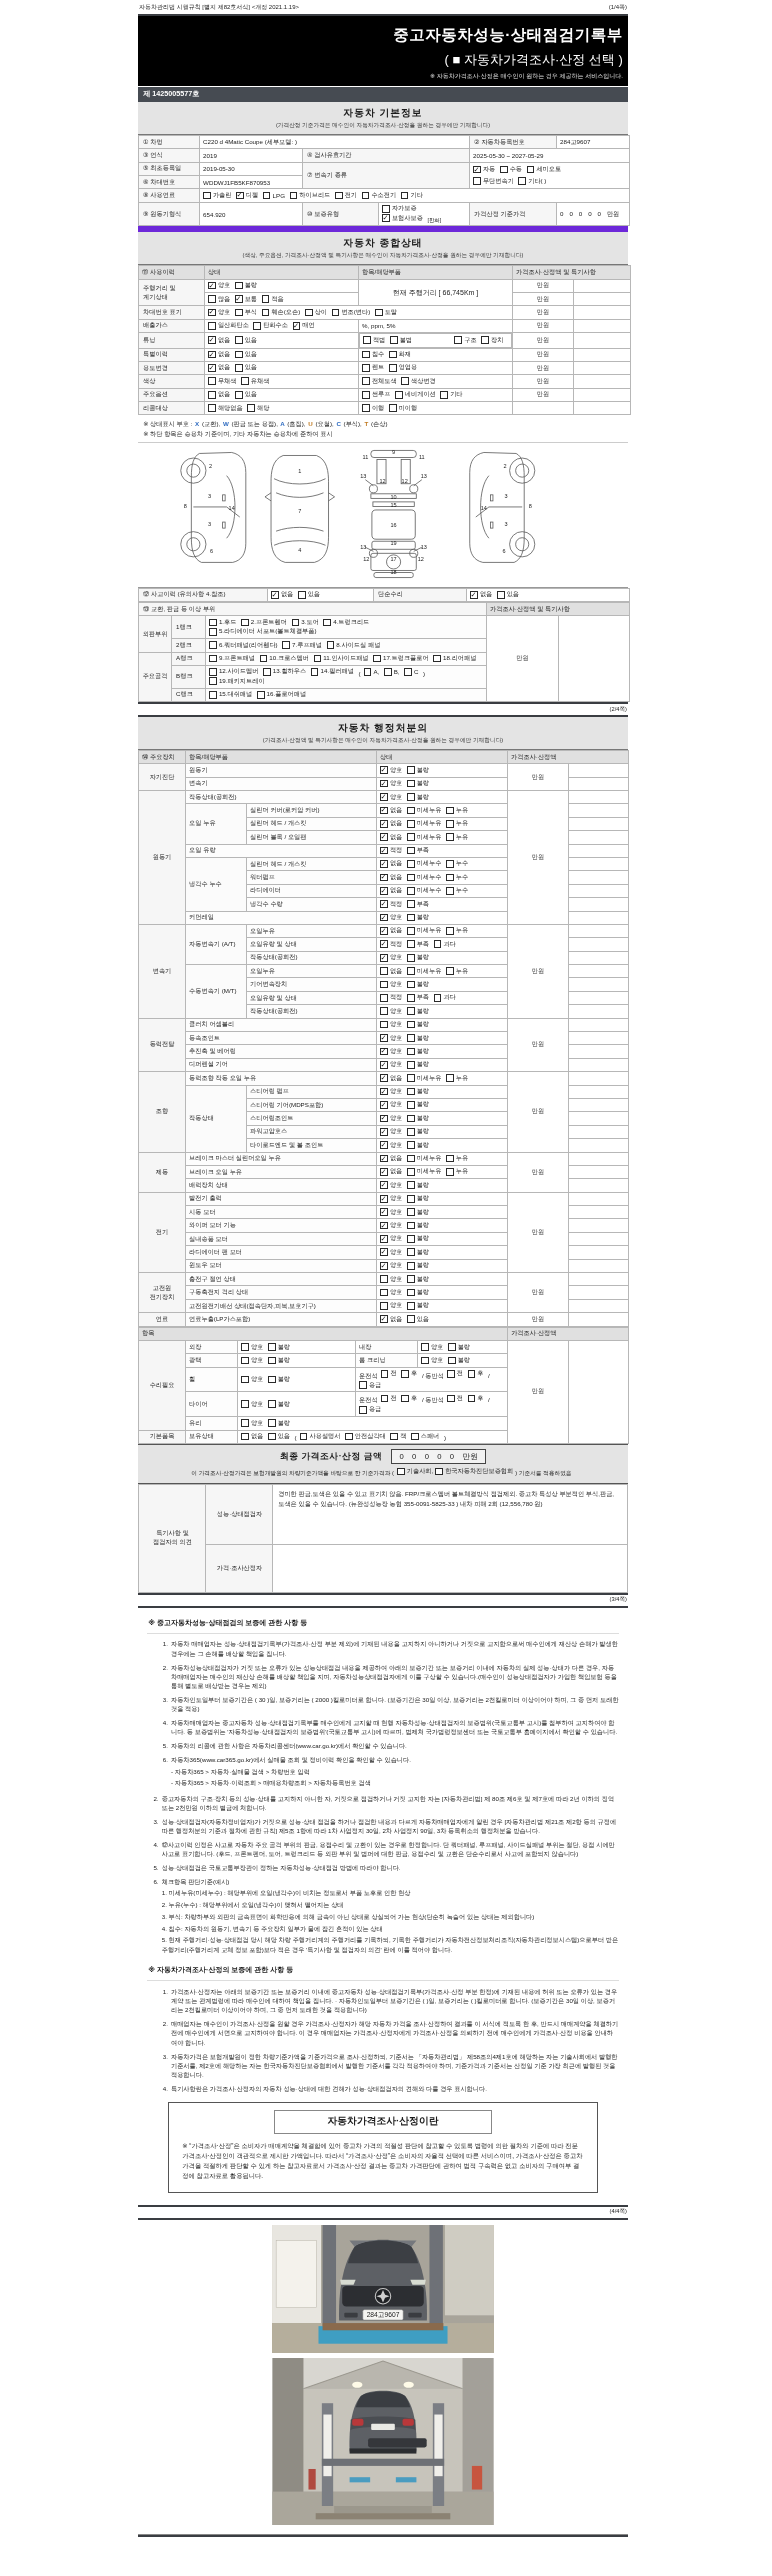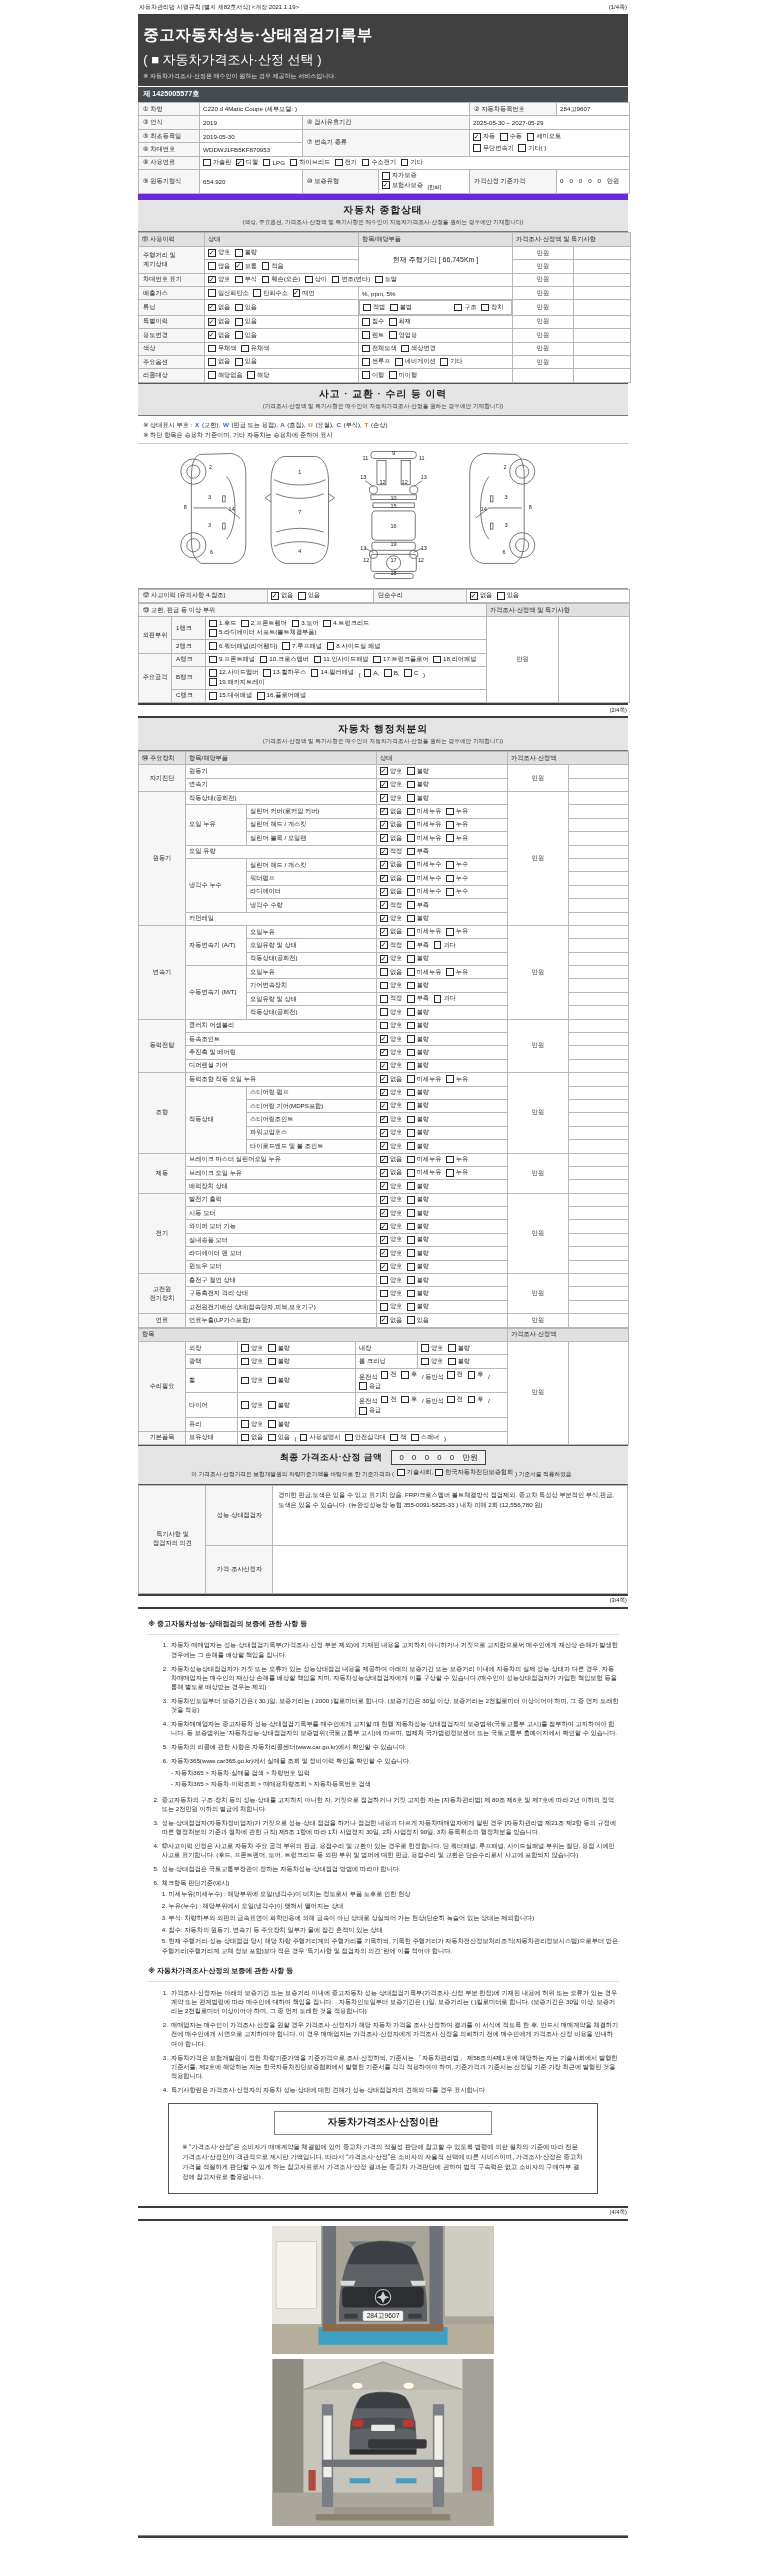--- a/index.html
+++ b/index.html
@@ -6,21 +6,21 @@
   body{
     width:773px;height:2576px;overflow:hidden;background:#ffffff;
     font-family:"Liberation Sans","DejaVu Sans",sans-serif;color:#1b1b1b;
     position:relative;font-size:6.2px;
   }
   .sheet{position:absolute;left:138px;top:2.1px;width:490px;}
   .topline{display:flex;justify-content:space-between;font-size:6px;color:#222;padding:1px 1px 2.1px 1px;}
   .pagemark{font-size:5.7px;text-align:right;padding:1.5px 1px;}
   .page{border-top:2.6px solid #3a3d42;border-bottom:2.6px solid #3a3d42;background:#fff;}
   
-  .titleblock{background:#404040;color:#fff;text-align:left;padding:7.2px 5.2px 5.2px;border-bottom:1.5px solid #fff;}
+  .titleblock{background:#000000;color:#fff;text-align:right;padding:7.2px 5.2px 5.2px;border-bottom:1.5px solid #fff;}
   .titleblock h1{margin:2.1px 0 4.1px;font-size:15.5px;letter-spacing:0.5px;font-weight:bold;}
   .titleblock .tsub{font-size:13px;margin:1px 0 3.1px;}
   .titleblock .tnote{font-size:6px;color:#e8e8e8;}
   .docnum{background:#464b52;color:#fff;font-size:7.2px;font-weight:bold;padding:2.6px 5.2px;}
   
   .sechead{background:#e4e4e4;border-bottom:0.8px solid #777;text-align:center;padding:4.6px 3.1px 4.1px;}
   .sechead .h{font-size:9.8px;font-weight:bold;letter-spacing:1px;}
   .sechead .s{font-size:5.7px;color:#333;margin-top:2.1px;}
   
   table{border-collapse:collapse;width:100%;table-layout:fixed;}
@@ -81,20 +81,24 @@
   </div>
 
   <div class="page">
     <div class="titleblock">
       <h1>중고자동차성능·상태점검기록부</h1>
       <div class="tsub">( ■ 자동차가격조사·산정 선택 )</div>
       <div class="tnote">※ 자동차가격조사·산정은 매수인이 원하는 경우 제공하는 서비스입니다.</div>
     </div>
     <div class="docnum">제 1425005577호</div>
 
+    <div class="sechead">
+      <div class="h">자동차 기본정보</div>
+      <div class="s">(가격산정 기준가격은 매수인이 자동차가격조사·산정을 원하는 경우에만 기재합니다)</div>
+    </div>
     <table>
       <colgroup>
           <col style="width:61px">
           <col style="width:103px">
           <col style="width:76px">
           <col style="width:91px">
           <col style="width:87px">
           <col style="width:73px">
         </colgroup>
       <tbody>
@@ -390,24 +394,20 @@
               </span><span class="opt">
                 <span class="cb"></span>
                 <span class="lb">미이행</span>
               </span></td>
             <td class="price"></td>
             <td class="note"></td>
           </tr>
         </tbody>
     </table>
 
-    <div class="sechead" style="border-top:1px solid #555">
-      <div class="h">사고 · 교환 · 수리 등 이력</div>
-      <div class="s">(가격조사·산정액 및 특기사항은 매수인이 자동차가격조사·산정을 원하는 경우에만 기재합니다)</div>
-    </div>
     <div class="acc-notes">
       <div><span>※ 상태표시 부호 :</span><span id="symbols"><span class="sym" style="color: rgb(46, 107, 192);"> X </span><span>(교환),</span><span class="sym" style="color: rgb(46, 107, 192);"> W </span><span>(판금 또는 용접),</span><span class="sym" style="color: rgb(46, 107, 192);"> A </span><span>(흠집),</span><span class="sym" style="color: rgb(192, 122, 32);"> U </span><span>(요철),</span><span class="sym" style="color: rgb(46, 107, 192);"> C </span><span>(부식),</span><span class="sym" style="color: rgb(192, 122, 32);"> T </span><span>(손상)</span></span></div>
       <div>※ 하단 항목은 승용차 기준이며, 기타 자동차는 승용차에 준하여 표시</div>
     </div>
     <div class="diagram">
       <svg id="car-diagram" width="464" height="138" viewBox="0 0 920 268" style="font-size:12px">
         <g stroke="#5a5a5a" fill="none" stroke-width="1.6">
 
           <path d="M96,14 C84,20 80,36 80,60 L80,182 C80,208 86,224 100,230 L162,230 C180,226 188,212 188,192 L188,52 C188,28 178,16 160,12 Z"></path>
           <path d="M150,58 C172,82 172,158 150,182"></path>

